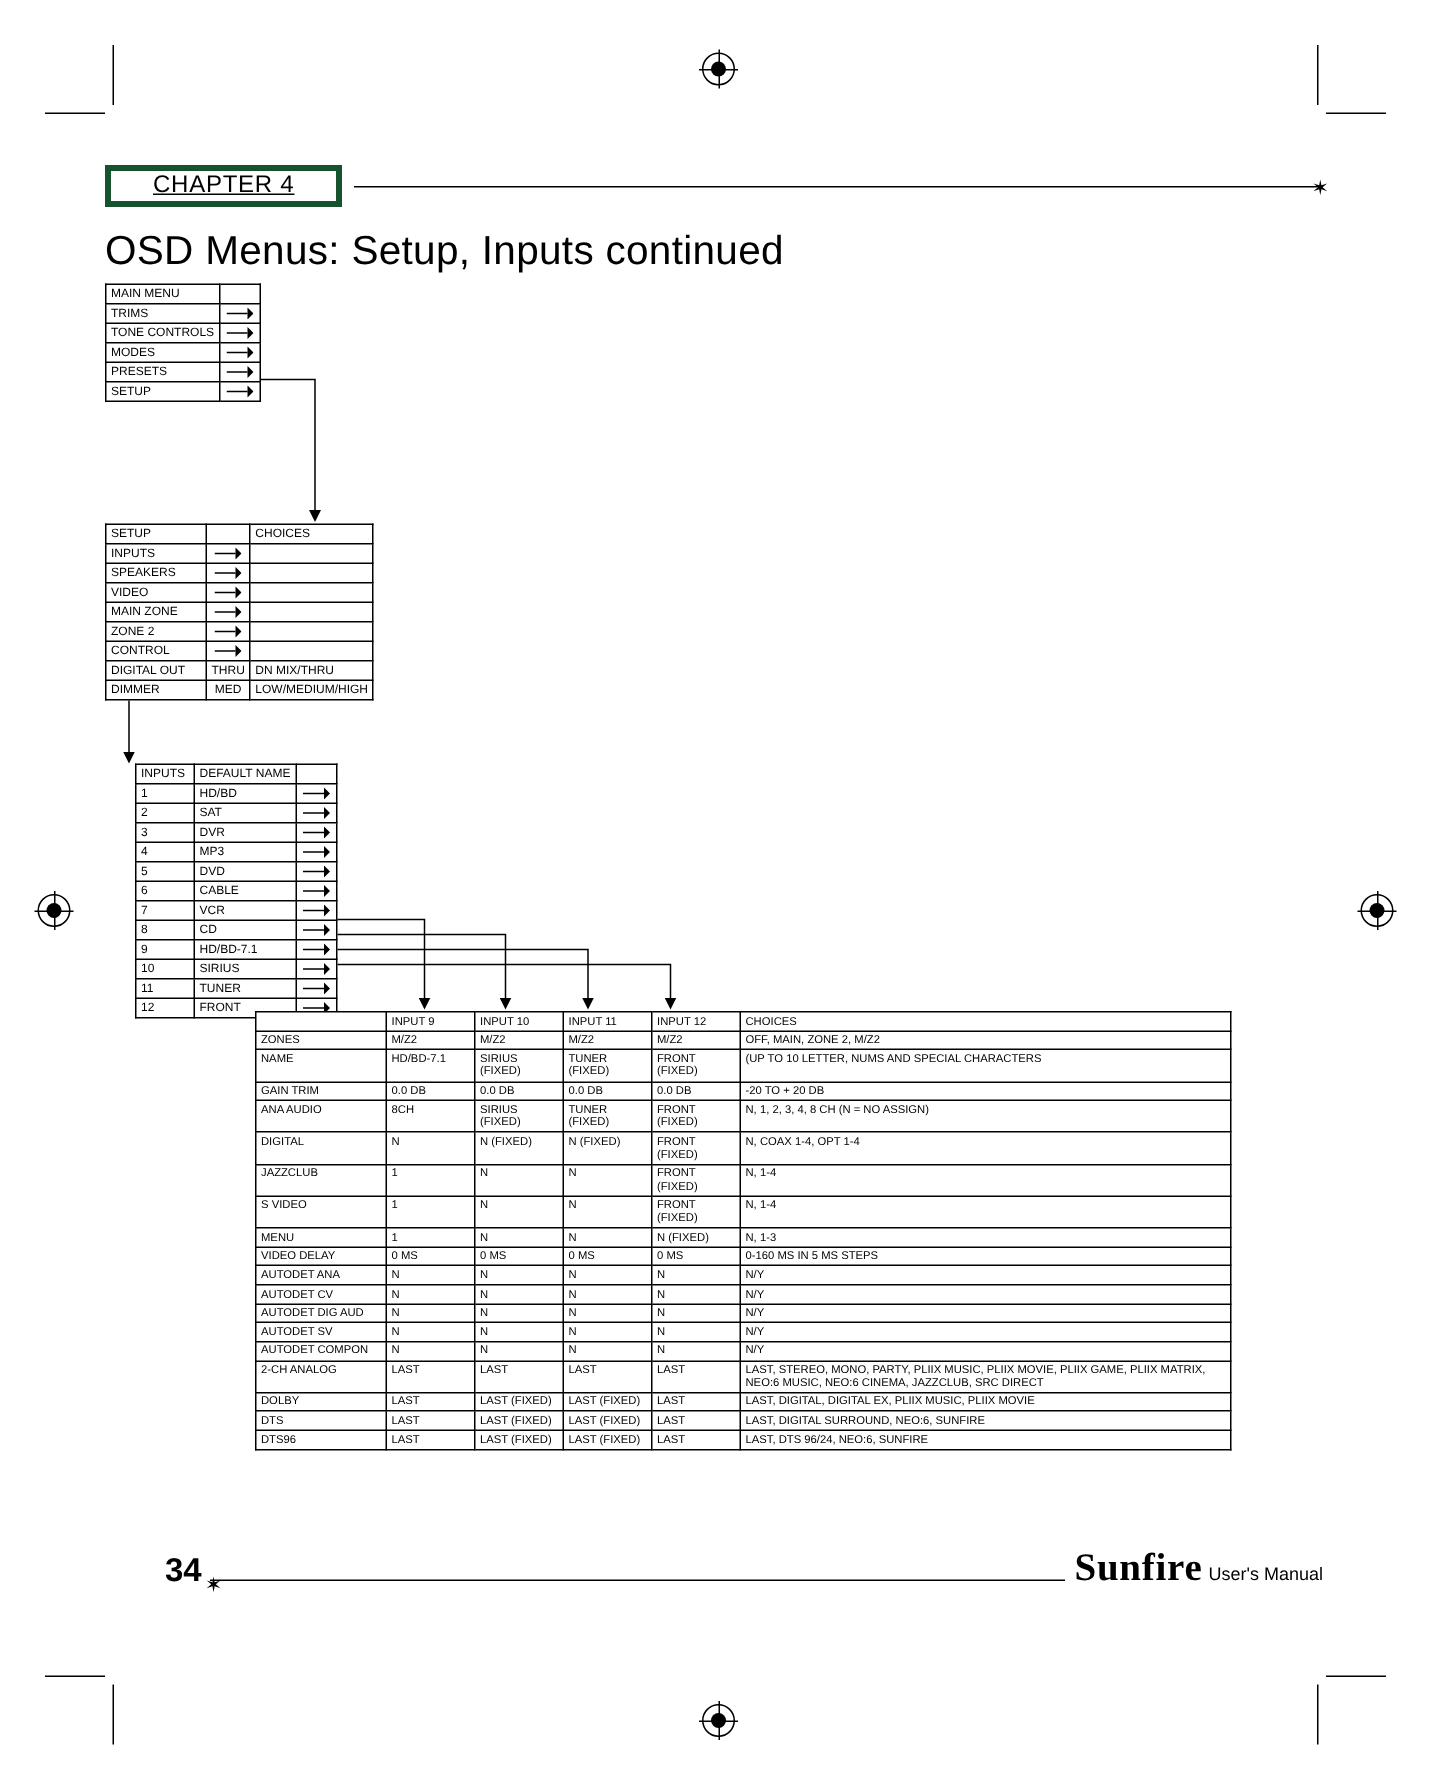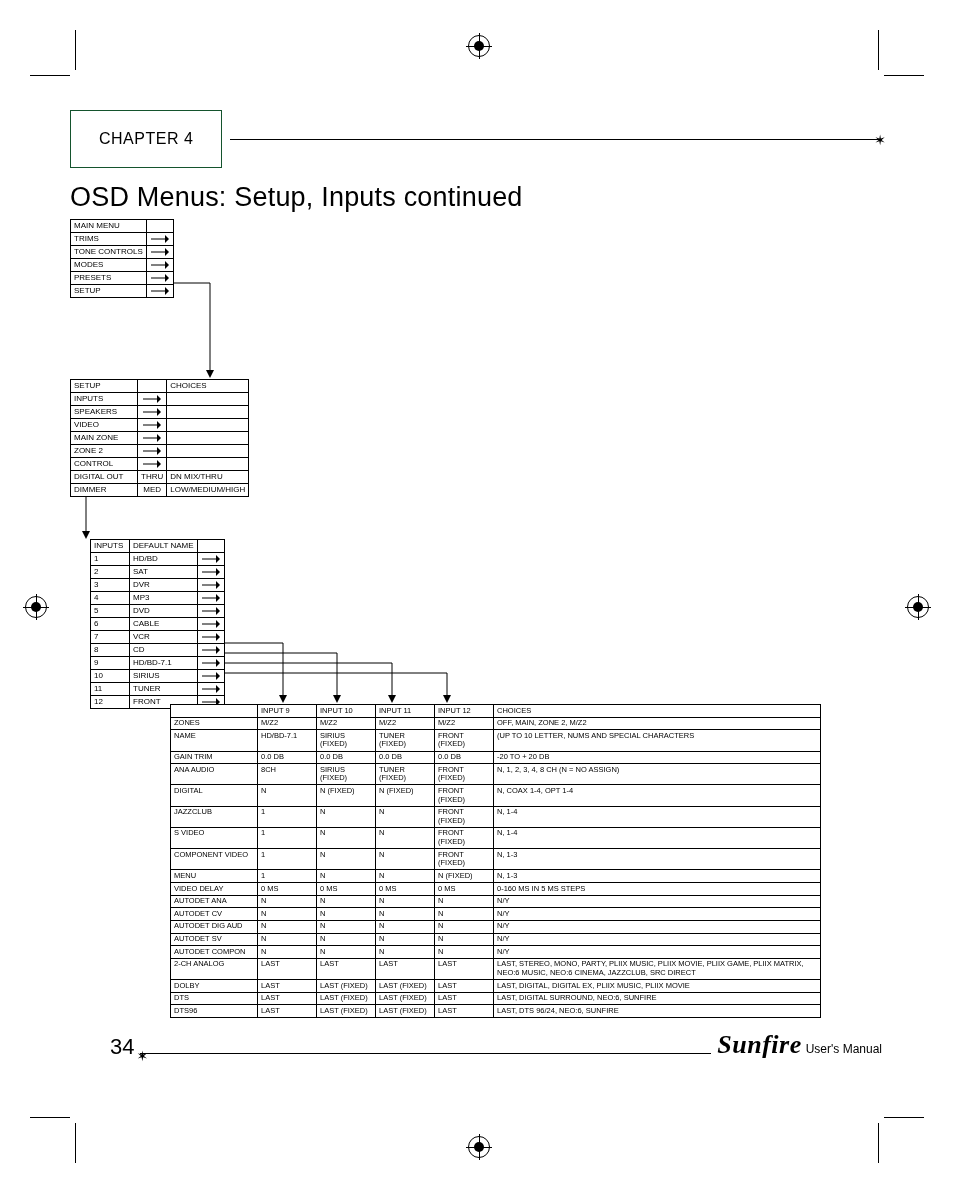--- a/index.html
+++ b/index.html
@@ -38,24 +38,25 @@
     position: absolute;
     left: 70px; top: 60px;
     width: 812px; height: 1060px;
   }
 
   .chapter-row {
     display: flex; align-items: center;
     margin-top: 50px;
   }
   .chapter-box {
-    border: 1px solid #14532d;
-    padding: 19px 28px;
+    border: 4px solid #14532d;
+    padding: 1px 28px;
     font-size: 16px;
     letter-spacing: 0.5px;
+    text-decoration: underline;
   }
   .chapter-rule {
     flex: 1;
     border-top: 1px solid #000;
     margin-left: 8px;
     position: relative;
   }
   .star {
     position: absolute;
     right: -4px;
@@ -135,27 +136,26 @@
     margin-top: 8px;
     margin-left: 100px;
   }
 
   .footer {
     position: absolute;
     left: 0; right: 0; bottom: 50px;
     height: 40px;
   }
   .pg-row { display: flex; align-items: flex-end; }
-  .pg-num { font-size: 22px; font-weight: normal; margin-right: 6px; margin-left: 40px; }
+  .pg-num { font-size: 22px; font-weight: bold; margin-right: 6px; margin-left: 40px; }
   .pg-rule { flex: 1; border-top: 1px solid #000; margin-bottom: 6px; }
   .brand-box { display: flex; align-items: baseline; gap: 4px; margin-left: 6px; }
   .brand {
     font-family: "Brush Script MT", "Segoe Script", cursive;
     font-size: 26px;
-    font-style: italic;
     font-weight: bold;
     letter-spacing: 0.5px;
   }
   .um { font-size: 12px; }
 </style>
 </head>
 <body>
 
 <div class="crop-mark crop-h" style="left:30px; top:75px;"></div>
 <div class="crop-mark crop-v" style="left:75px; top:30px;"></div>
@@ -529,28 +529,20 @@
             <td>FRONT (FIXED)</td>
             <td>N, 1-4</td>
           </tr>
           <tr>
             <td>S VIDEO</td>
             <td>1</td>
             <td>N</td>
             <td>N</td>
             <td>FRONT (FIXED)</td>
             <td>N, 1-4</td>
-          </tr>
-          <tr>
-            <td>COMPONENT VIDEO</td>
-            <td>1</td>
-            <td>N</td>
-            <td>N</td>
-            <td>FRONT (FIXED)</td>
-            <td>N, 1-3</td>
           </tr>
           <tr>
             <td>MENU</td>
             <td>1</td>
             <td>N</td>
             <td>N</td>
             <td>N (FIXED)</td>
             <td>N, 1-3</td>
           </tr>
           <tr>

